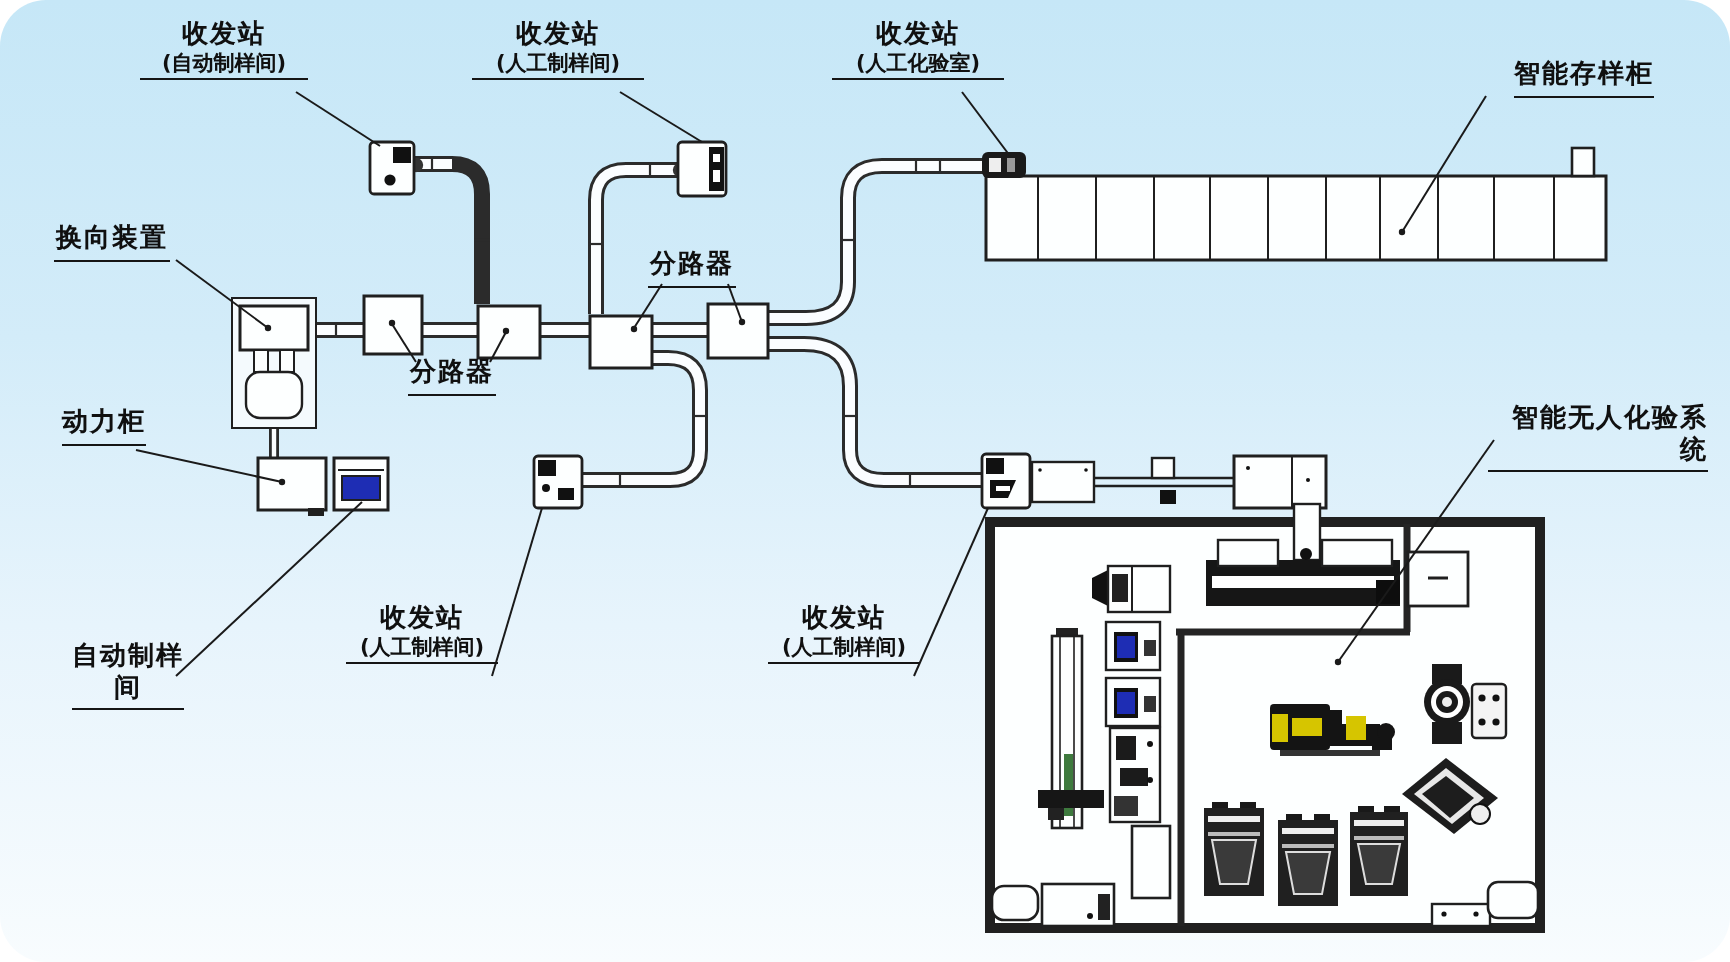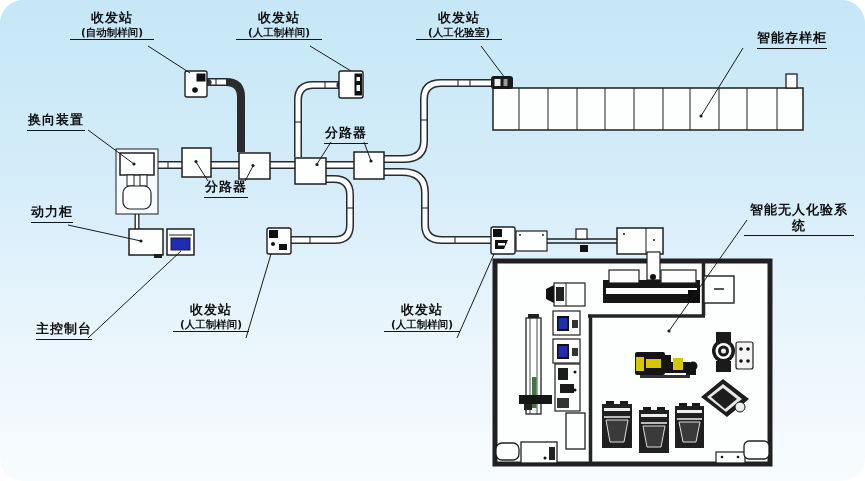--- a/index.html
+++ b/index.html
@@ -315,24 +315,24 @@
   </div>
   <div class="lbl" style="left:416px;top:10px;width:86px;">
     <div class="l1">收发站</div>
     <div class="l2 ul">(人工化验室)</div>
   </div>
   <div class="lbl one ul" style="left:740px;top:30px;width:70px;margin-left:17px;">智能存样柜</div>
   <div class="lbl one ul" style="left:27px;top:112px;width:58px;">换向装置</div>
   <div class="lbl one ul" style="left:324px;top:125px;width:44px;">分路器</div>
   <div class="lbl one ul" style="left:204px;top:179px;width:44px;">分路器</div>
   <div class="lbl one ul" style="left:31px;top:204px;width:42px;">动力柜</div>
-  <div class="lbl one ul" style="left:36px;top:321px;width:56px;">主控制台</div>
+  <div class="lbl one ul" style="left:36px;top:321px;width:56px;">自动制样间</div>
   <div class="lbl" style="left:173px;top:302px;width:76px;">
     <div class="l1">收发站</div>
     <div class="l2 ul">(人工制样间)</div>
   </div>
   <div class="lbl" style="left:384px;top:302px;width:76px;">
     <div class="l1">收发站</div>
     <div class="l2 ul">(人工制样间)</div>
   </div>
-  <div class="lbl one ul" style="left:744px;top:202px;width:110px;">智能无人化验系统</div>
+  <div class="lbl one ul" style="left:744px;top:202px;width:110px;text-align:right;">智能无人化验系统</div>
 
 </div>
 
 </body></html>

